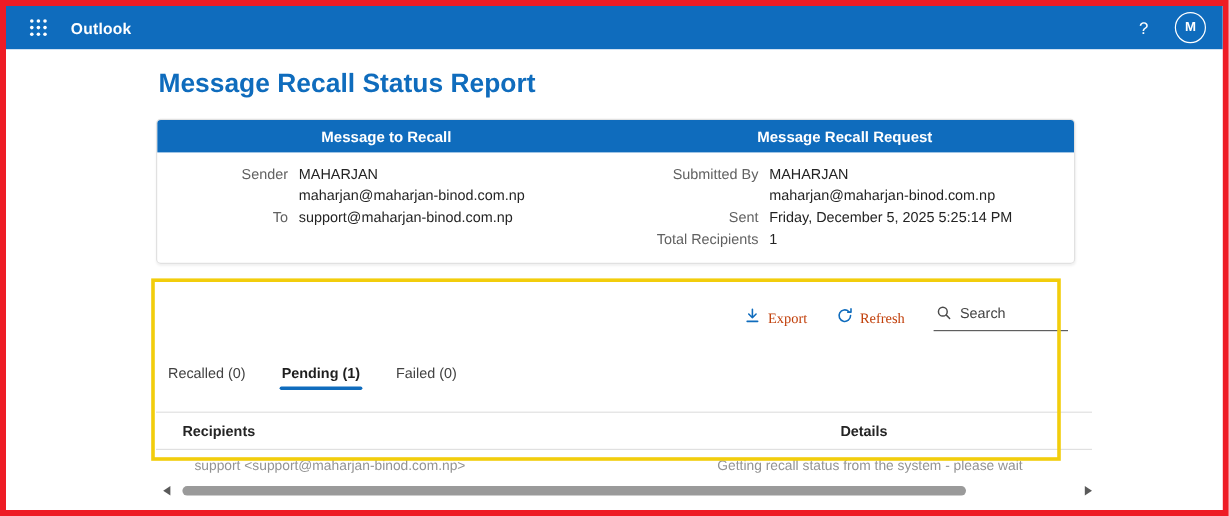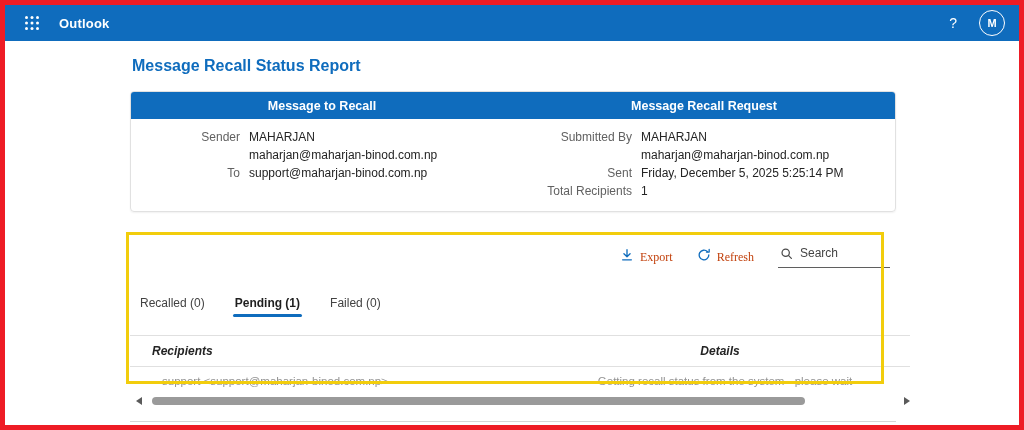--- a/index.html
+++ b/index.html
@@ -19,21 +19,21 @@
   .topbar .spacer { flex:1; }
   .help { font-size:14px; font-weight:400; margin-right:22px; cursor:pointer; }
   .avatar {
     width:26px; height:26px; border-radius:50%; border:1.5px solid #fff;
     display:flex; align-items:center; justify-content:center;
     font-size:11px; font-weight:700; color:#fff; cursor:pointer;
   }
 
   
   .content { padding:16px 0 0 125px; }
-  h1.page-title { font-size:16px; font-weight:600; color:#0f6cbd; margin:0 0 16px 2px; }
+  h1.page-title { font-size:22px; font-weight:600; color:#0f6cbd; margin:0 0 16px 2px; }
 
   
   .summary-card { width:766px; border:1px solid #e1e1e1; border-radius:4px; box-shadow:0 1px 2px rgba(0,0,0,.06); overflow:hidden; }
   .summary-header { display:flex; background:#0f6cbd; color:#fff; height:27px; }
   .summary-header > div { flex:1; display:flex; align-items:center; justify-content:center; font-size:12.5px; font-weight:600; }
   .summary-body { display:flex; padding:9px 0 11px; font-size:12px; }
   .scol { flex:1; display:flex; flex-direction:column; }
   .fieldrow { display:flex; line-height:18px; }
   .flabel { width:118px; text-align:right; color:#616161; padding-right:9px; flex-shrink:0; }
   .flabel.wide { width:128px; }
@@ -46,21 +46,21 @@
   .searchbox { display:flex; align-items:flex-start; gap:7px; border-bottom:1px solid #5f5f5f; padding:0 2px 3px 2px; width:112px; }
   .searchbox input { border:none; outline:none; font-family:inherit; font-size:12px; width:78px; color:#323232; background:transparent; }
   .searchbox input::placeholder { color:#444; }
 
   .tabs { display:flex; gap:30px; margin:28px 0 0 10px; font-size:12px; color:#424242; }
   .tab { padding-bottom:7px; position:relative; cursor:pointer; }
   .tab.active { font-weight:700; color:#1f1f1f; }
   .tab.active::after { content:""; position:absolute; left:-2px; right:-2px; bottom:0; height:3px; background:#0f6cbd; border-radius:2px; }
 
   .rtable { margin-top:18px; }
-  .thead { display:flex; border-top:1px solid #e0e0e0; border-bottom:1px solid #e0e0e0; padding:8px 0 8px 22px; font-weight:700; font-size:12px; color:#242424;font-style:italic; }
+  .thead { display:flex; border-top:1px solid #e0e0e0; border-bottom:1px solid #e0e0e0; padding:8px 0 8px 22px; font-weight:700; font-size:12px; color:#242424; }
   .c1 { width:378px; flex-shrink:0; }
   .c2 { flex:1;text-align:center; }
   .trow { display:flex; padding:8px 0 5px 32px; font-size:11.5px; color:#939393; }
 
   .scrollrow { display:flex; align-items:center; gap:6px; margin-top:5px; padding-left:6px; }
   .arrow-left { width:0; height:0; border-top:4px solid transparent; border-bottom:4px solid transparent; border-right:6px solid #5a5a5a; cursor:pointer; }
   .arrow-right { width:0; height:0; border-top:4px solid transparent; border-bottom:4px solid transparent; border-left:6px solid #5a5a5a; cursor:pointer; }
   .track { flex:1; height:8px; position:relative; }
   .thumb { position:absolute; left:4px; top:0; height:8px; width:87%; background:#9a9a9a; border-radius:4px; cursor:grab; }
 

